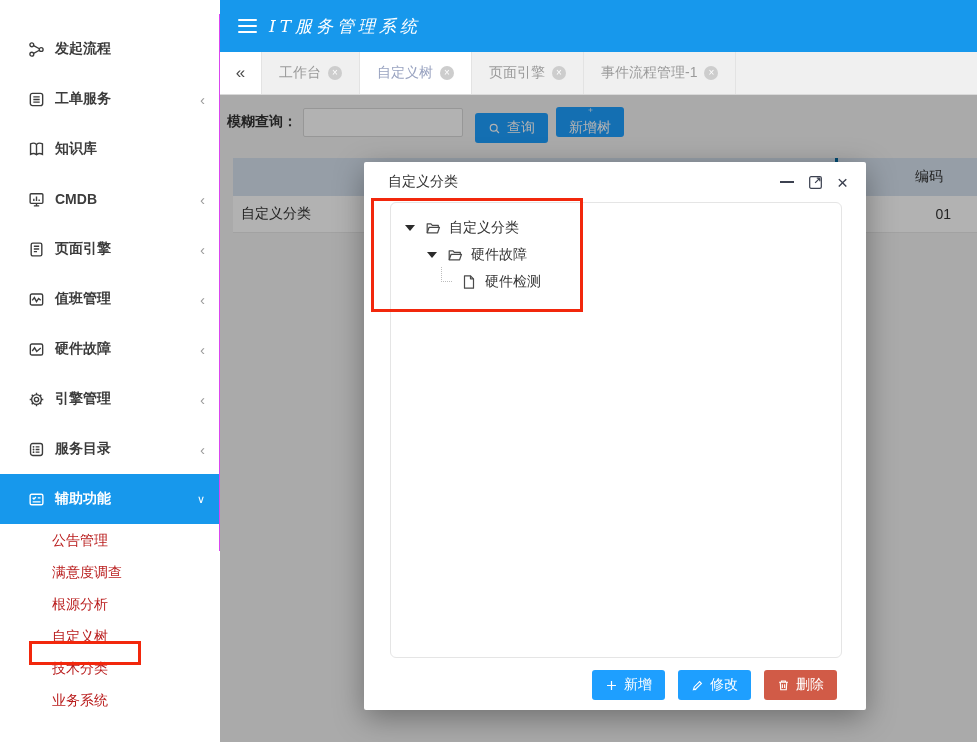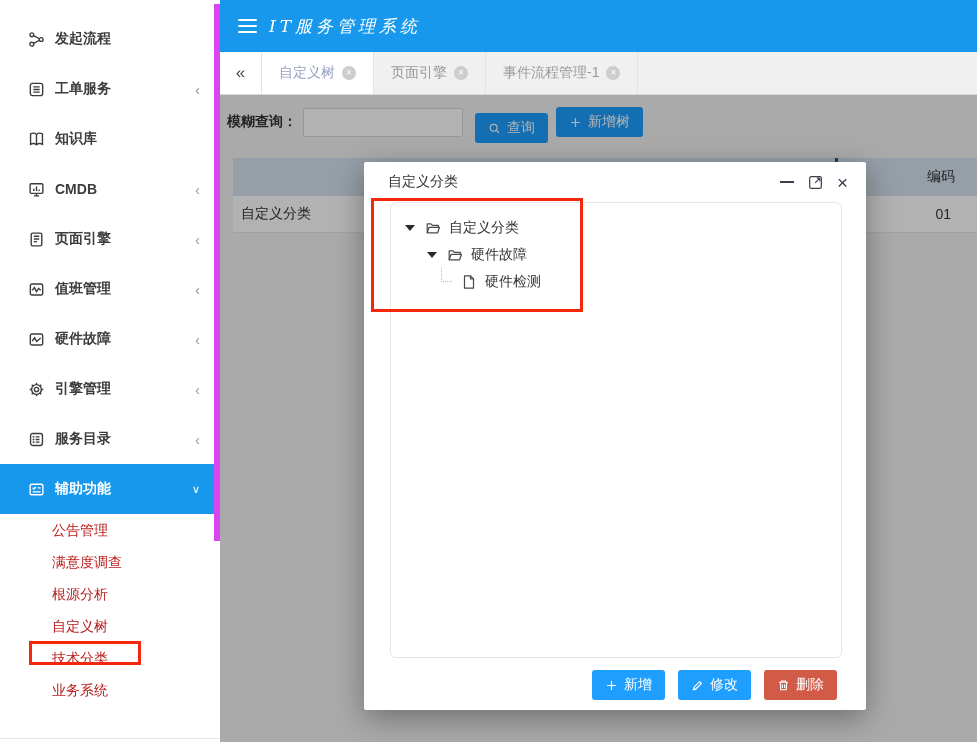--- a/index.html
+++ b/index.html
@@ -5,22 +5,22 @@
   * { box-sizing: border-box; }
   html,body { margin:0; padding:0; }
   body {
     width:977px; height:742px; position:relative; overflow:hidden;
     background:#fff; font-family:"Liberation Sans",sans-serif;
     -webkit-font-smoothing:antialiased;
   }
 
   
   .sidebar {
-    position:absolute; left:0; top:4px; width:220px; height:537px;
-    background:#fff; border-right:6px solid #d946ef; z-index:3;
+    position:absolute; left:0; top:14px; width:220px; height:537px;
+    background:#fff; border-right:1px solid #d946ef; z-index:3;
   }
   .menu { padding-top:10px; }
   .menu-item {
     height:50px; display:flex; align-items:center;
     padding:0 14px 0 28px; color:#3c3c3c; font-size:14px; font-weight:bold;
     cursor:pointer; position:relative;
   }
   .menu-item .mi { width:18px; height:18px; margin-right:9px; flex:none; display:flex; align-items:center; }
   .menu-item .mi svg { width:17px; height:17px; }
   .chev { margin-left:auto; color:#9b9b9b; font-size:15px; font-weight:normal; line-height:1; }
@@ -70,26 +70,26 @@
     border-radius:2px; background:#fff; padding:0 8px; font-size:13px;
     font-family:"Liberation Sans",sans-serif;
   }
   .btn {
     height:30px; border:none; border-radius:3px; color:#fff; background:#1e9fff;
     font-size:14px; display:inline-flex; align-items:center; gap:6px;
     padding:0 13px; cursor:pointer; font-family:"Liberation Sans",sans-serif;
   }
   .btn svg { width:13px; height:13px; }
   .query-btn { margin-left:12px;margin-top:12px; }
-  .addtree-btn { margin-left:8px; }
+  .addtree-btn { margin-left:8px;flex-direction:column; }
 
   .grid { position:absolute; left:13px; right:0; top:63px; }
   .thead { height:38px; background:#d7e3f0; display:flex; align-items:stretch; font-size:14px; color:#333; }
   .th1 { flex:1; display:flex; align-items:center; padding-left:8px; }
-  .th2 { width:142px; border-left:3px solid #0369a1; display:flex; align-items:center; justify-content:flex-end; padding-right:22px; }
+  .th2 { width:142px; border-left:3px solid #0369a1; display:flex; align-items:center; justify-content:flex-end; padding-right:34px; }
   .trow { height:37px; background:#fff; border-bottom:1px solid #e8e8e8; display:flex; align-items:center; font-size:14px; color:#333; }
   .td1 { flex:1; padding-left:8px; }
   .td2 { width:142px; text-align:right; padding-right:26px; }
 
   .mask { position:absolute; inset:0; background:rgba(0,0,0,0.30); z-index:5; }
 
   
   .modal {
     position:absolute; left:364px; top:162px; width:502px; height:548px;
     background:#fff; border-radius:2px; box-shadow:0 8px 30px rgba(0,0,0,0.35); z-index:10;
@@ -267,20 +267,24 @@
     <span class="burger">
         <i></i>
         <i></i>
         <i></i>
       </span>
     <span class="app-title">IT服务管理系统</span>
   </div>
 
   <div class="tabbar">
     <span class="tab-back">«</span>
+    <span class="tab">
+      <span>工作台</span>
+      <span class="tab-close"></span>
+    </span>
     <span class="tab active">
       <span>自定义树</span>
       <span class="tab-close"></span>
     </span>
     <span class="tab">
       <span>页面引擎</span>
       <span class="tab-close"></span>
     </span>
     <span class="tab">
       <span>事件流程管理-1</span>

